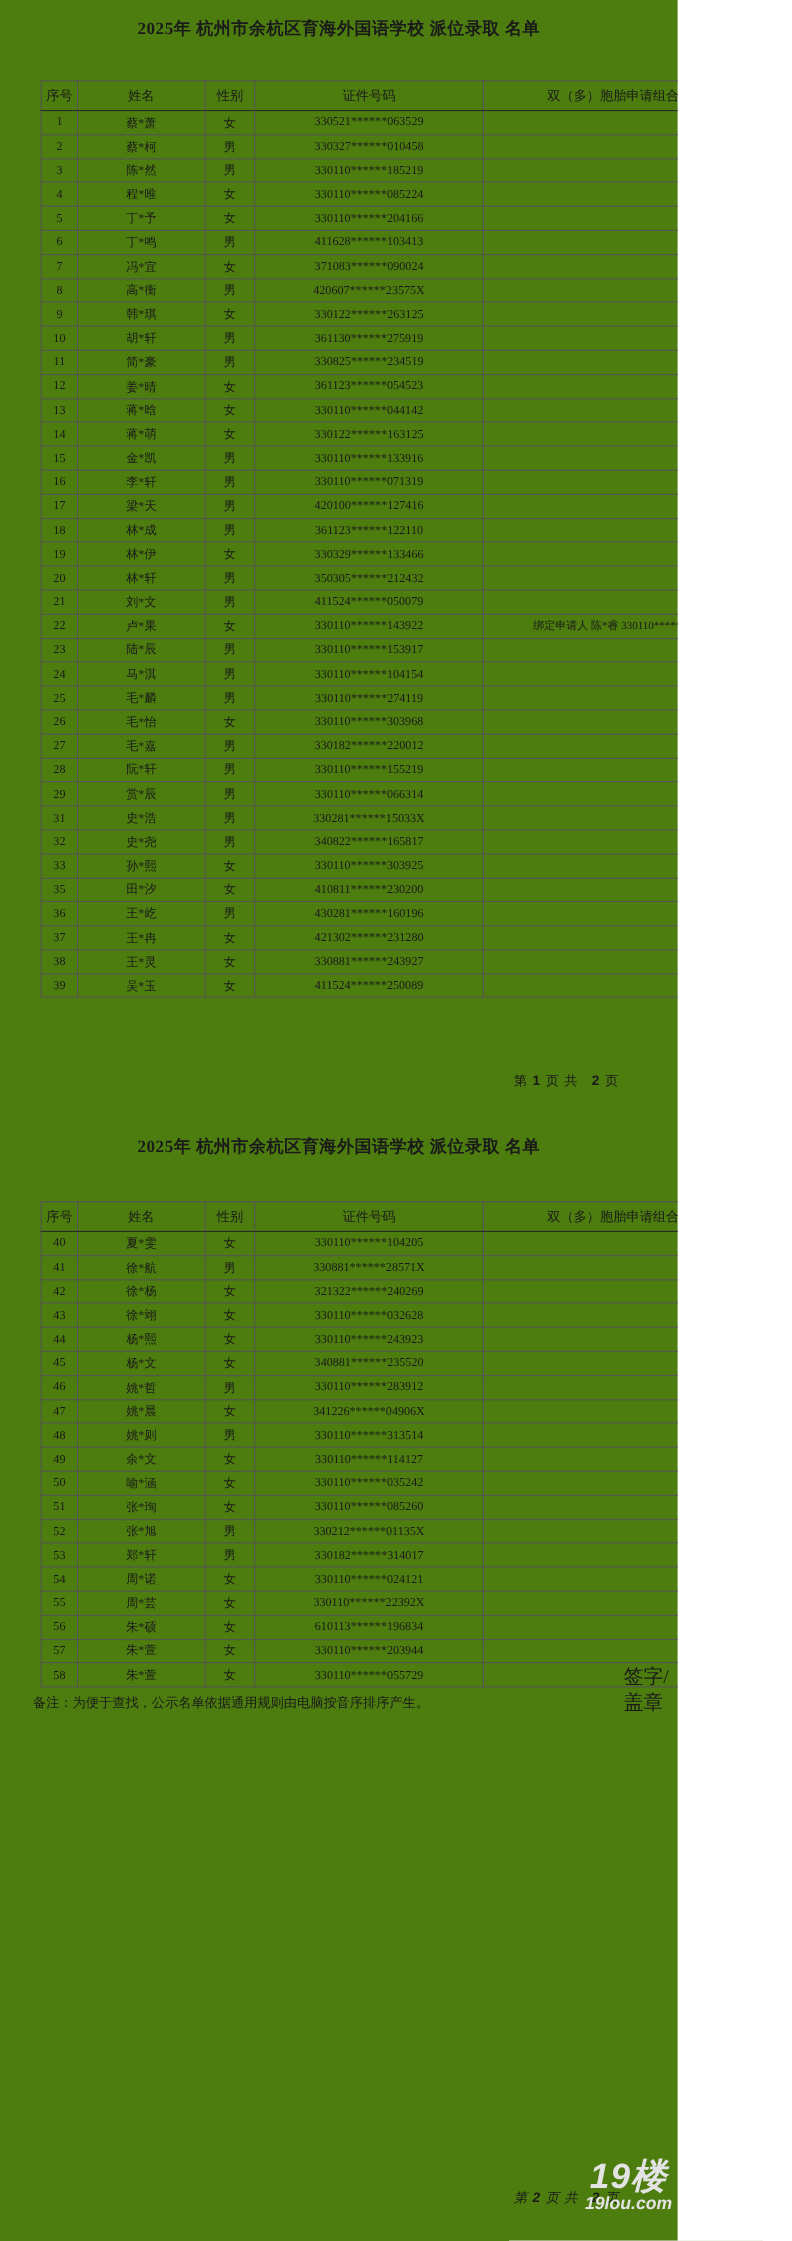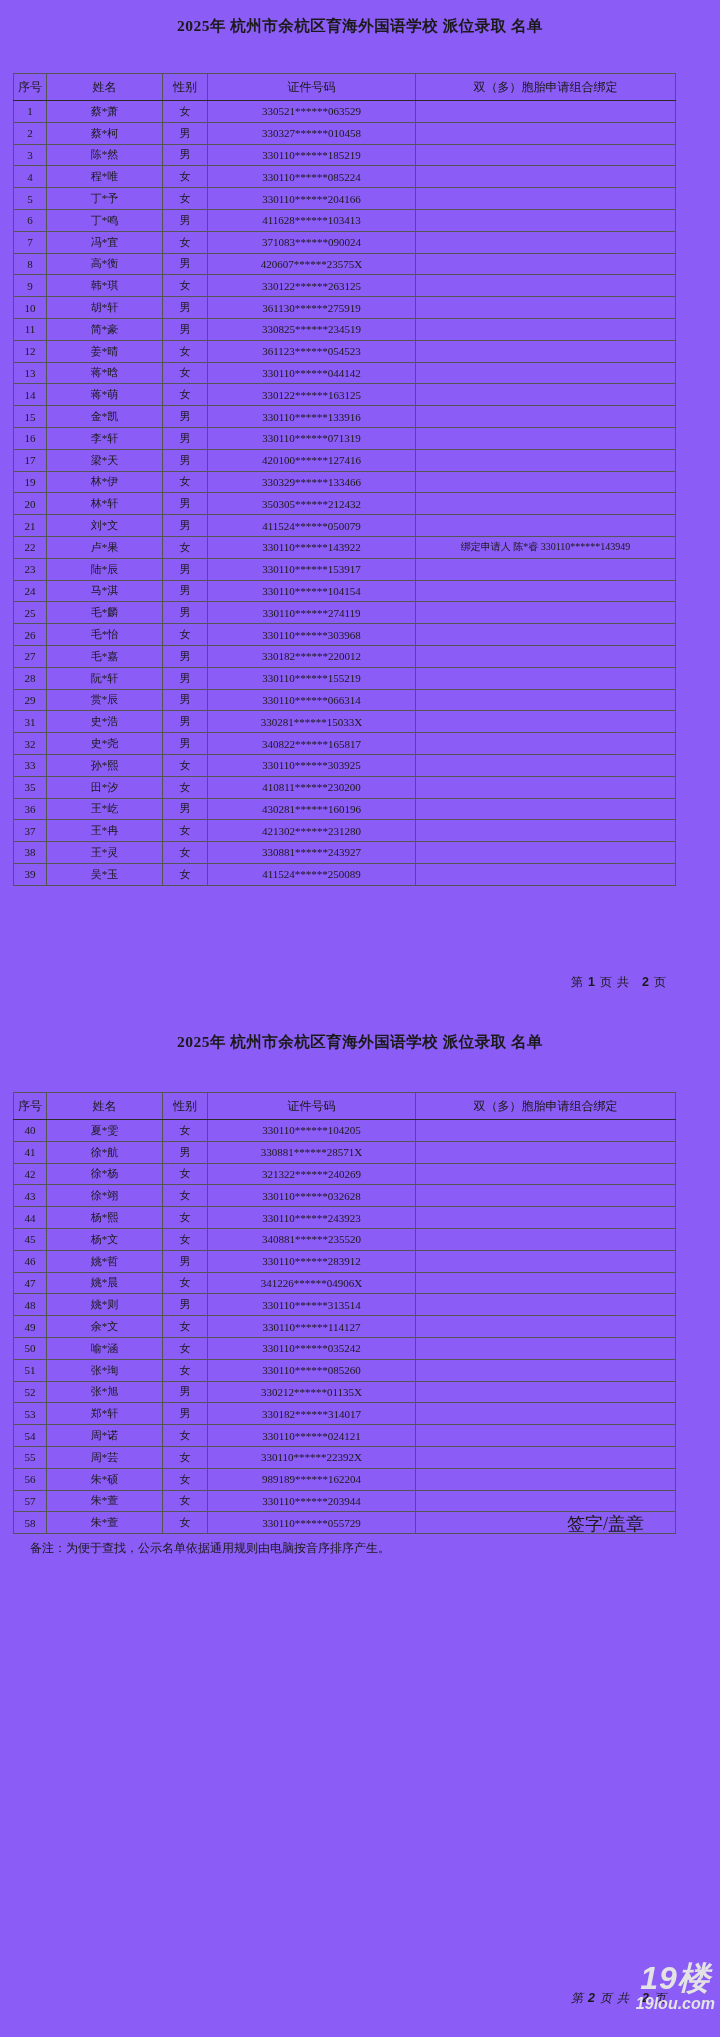--- a/index.html
+++ b/index.html
@@ -1,28 +1,28 @@
 <!DOCTYPE html>
 <html><head>
 <meta charset="utf-8">
 <style>
   html,body { margin:0; padding:0; background:#ffffff; }
   .sheet {
-    position:relative; width:720px; height:2037px; background:#8b5cf6;
+    position:relative; width:616px; height:2037px; background:#4d7c0f;
     font-family:"Liberation Serif","DejaVu Serif",serif; color:#1a1a1a;
     overflow:hidden;
   }
   .doc-title {
     position:absolute; left:0; right:0; text-align:center;
     font-size:15.5px; font-weight:bold; letter-spacing:0.5px; margin:0;
   }
   .t1 { top:16px; }
   .t2 { top:1032px; }
   table.roster {
-    position:absolute; left:13px; border-collapse:collapse; table-layout:fixed;
+    position:absolute; left:37px; border-collapse:collapse; table-layout:fixed;
     width:662px; border:1.5px solid #2b2b2b;padding-left:17px;
   }
   .roster-1 { top:73px; }
   .roster-2 { top:1092px; }
   table.roster th, table.roster td {
     border:1px solid #555; text-align:center; vertical-align:middle;
     padding:0; overflow:hidden; white-space:nowrap; font-weight:normal;
   }
   table.roster thead tr { height:27px; }
   table.roster thead th { font-size:12px; border-bottom:1.5px solid #2b2b2b; }
@@ -188,20 +188,27 @@
           <td class="c-binding"></td>
         </tr>
         <tr>
           <td class="c-no">17</td>
           <td class="c-name">梁*天</td>
           <td class="c-gender">男</td>
           <td class="c-id">420100******127416</td>
           <td class="c-binding"></td>
         </tr>
         <tr>
+          <td class="c-no">18</td>
+          <td class="c-name">林*成</td>
+          <td class="c-gender">男</td>
+          <td class="c-id">361123******122110</td>
+          <td class="c-binding"></td>
+        </tr>
+        <tr>
           <td class="c-no">19</td>
           <td class="c-name">林*伊</td>
           <td class="c-gender">女</td>
           <td class="c-id">330329******133466</td>
           <td class="c-binding"></td>
         </tr>
         <tr>
           <td class="c-no">20</td>
           <td class="c-name">林*轩</td>
           <td class="c-gender">男</td>
@@ -463,21 +470,21 @@
           <td class="c-no">55</td>
           <td class="c-name">周*芸</td>
           <td class="c-gender">女</td>
           <td class="c-id">330110******22392X</td>
           <td class="c-binding"></td>
         </tr>
         <tr>
           <td class="c-no">56</td>
           <td class="c-name">朱*硕</td>
           <td class="c-gender">女</td>
-          <td class="c-id">989189******162204</td>
+          <td class="c-id">610113******196834</td>
           <td class="c-binding"></td>
         </tr>
         <tr>
           <td class="c-no">57</td>
           <td class="c-name">朱*萱</td>
           <td class="c-gender">女</td>
           <td class="c-id">330110******203944</td>
           <td class="c-binding"></td>
         </tr>
         <tr>

